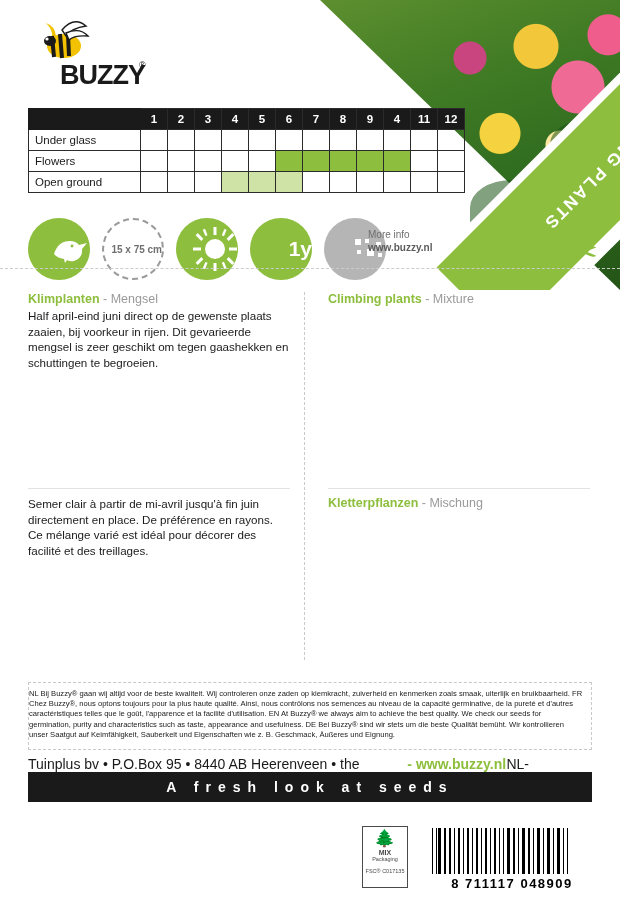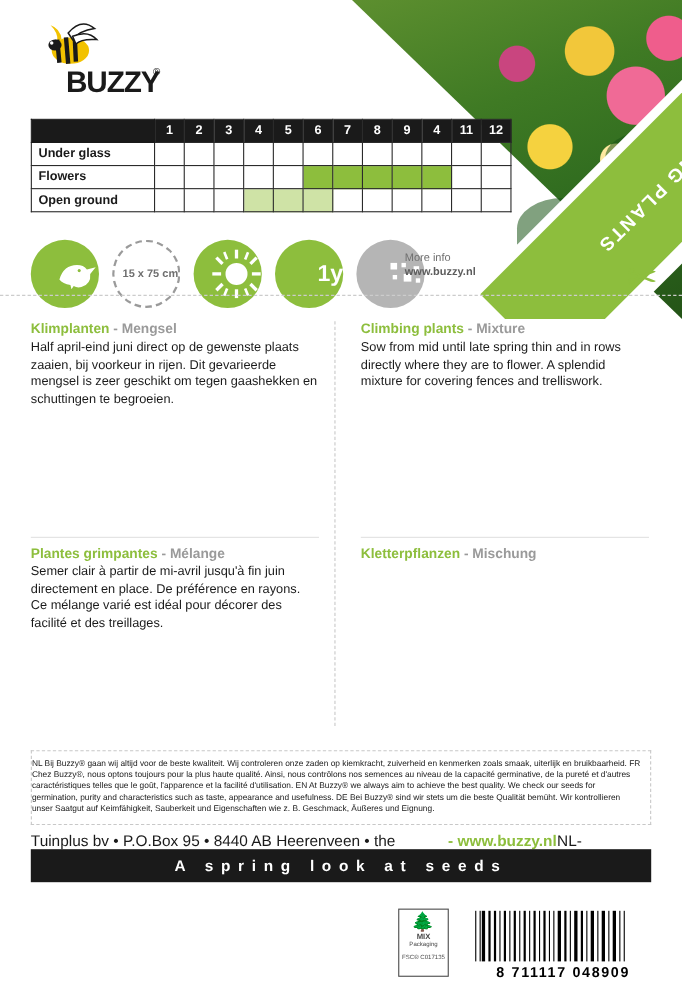--- a/index.html
+++ b/index.html
@@ -76,21 +76,21 @@
   .logo-reg { position:absolute; left: 117px; top: 40px; font-size: 9px; color:#1a1a1a; }
 
   
   .cal { position: absolute; left: 28px; top: 108px; }
   table.cal-table { border-collapse: collapse; }
   table.cal-table td, table.cal-table th {
     border: 1px solid #2b2b2b;
     width: 27px; height: 21px;
     text-align: center;
     font-size: 11.5px;
-    font-weight: bold;
+    font-weight: normal;
     color: #1a1a1a;
   }
   table.cal-table th.hdr-lbl, table.cal-table td.row-lbl {
     width: 112px; text-align: left; padding-left: 6px;
     font-size: 11.5px;
   }
   table.cal-table th { background: #1a1a1a; color: #ffffff; font-weight: bold; }
   table.cal-table th.hdr-lbl { background: #1a1a1a; border-color:#1a1a1a; }
   td.fill-light { background: #cfe3a6; }
   td.fill-dark  { background: #8dbe3d; }
@@ -124,21 +124,21 @@
 
   
   .blocks { position: absolute; left: 28px; top: 292px; width: 564px; }
   .vdiv { position: absolute; left: 304px; top: 292px; height: 368px; border-left: 1px dashed #c8c8c8; }
   .block { position: absolute; width: 262px; }
   .b-nl { left: 0;   top: 0; }
   .b-en { left: 300px; top: 0; }
   .b-fr { left: 0;   top: 204px; }
   .b-de { left: 300px; top: 204px; }
   .b-title { font-size: 12.5px; font-weight: bold; color: #8dbe3d; margin-bottom: 2px; }
-  .b-title span.sub { font-weight: bold; color: #9a9a9a; }
+  .b-title span.sub { font-weight: normal; color: #9a9a9a; }
   .b-body { font-size: 11.6px; line-height: 15.5px; color: #1a1a1a; }
   .hr-thin { position:absolute; left:0; width: 262px; border-top: 1px solid #e2e2e2; }
 
   
   .legal {
     position: absolute; left: 28px; top: 682px; width: 564px; height: 68px;
     border: 1px dashed #c8c8c8;
     display: flex; align-items: flex-start;
   }
   .nongmo {
@@ -344,51 +344,47 @@
       <div class="b-title">
         <span>Klimplanten</span><span class="sub"> - Mengsel</span>
       </div>
       <div class="b-body">Half april-eind juni direct op de gewenste plaats zaaien, bij voorkeur in rijen. Dit gevarieerde mengsel is zeer geschikt om tegen gaashekken en schuttingen te begroeien.</div>
     </div>
 
     <div class="block b-en">
       <div class="b-title">
         <span>Climbing plants</span><span class="sub"> - Mixture</span>
       </div>
-      <div class="b-body">Sow from mid until late spring thin and in rows directly where they are to flower. A splendid mixture for covering fences and trelliswork.</div>
     </div>
 
     <div class="hr-thin" style="top:196px;left:0;"></div>
     <div class="hr-thin" style="top:196px;left:300px;"></div>
 
     <div class="block b-fr">
-      <div class="b-title">
-        <span>Plantes grimpantes</span><span class="sub"> - Mélange</span>
-      </div>
       <div class="b-body">Semer clair à partir de mi-avril jusqu'à fin juin directement en place. De préférence en rayons. Ce mélange varié est idéal pour décorer des facilité et des treillages.</div>
     </div>
 
     <div class="block b-de">
       <div class="b-title">
         <span>Kletterpflanzen</span><span class="sub"> - Mischung</span>
       </div>
     </div>
   </div>
 
   <div class="legal">
     <div class="legal-text">NL Bij Buzzy® gaan wij altijd voor de beste kwaliteit. Wij controleren onze zaden op kiemkracht, zuiverheid en kenmerken zoals smaak, uiterlijk en bruikbaarheid. FR Chez Buzzy®, nous optons toujours pour la plus haute qualité. Ainsi, nous contrôlons nos semences au niveau de la capacité germinative, de la pureté et d'autres caractéristiques telles que le goût, l'apparence et la facilité d'utilisation. EN At Buzzy® we always aim to achieve the best quality. We check our seeds for germination, purity and characteristics such as taste, appearance and usefulness. DE Bei Buzzy® sind wir stets um die beste Qualität bemüht. Wir kontrollieren unser Saatgut auf Keimfähigkeit, Sauberkeit und Eigenschaften wie z. B. Geschmack, Äußeres und Eignung.</div>
   </div>
 
   <div class="addr">
     <span>Tuinplus bv • P.O.Box 95 • 8440 AB Heerenveen • the Netherlands</span>
     <span class="mid">- www.buzzy.nl -</span>
     <span>NL-315249702</span>
   </div>
 
-  <div class="slogan">A  spring  look  at  seeds</div>
+  <div class="slogan">A  fresh  look  at  seeds</div>
 
   <div class="fsc">
     <div class="tree">🌲</div>
     <div class="mix">MIX</div>
     <div class="pk">Packaging</div>
     <div class="code">FSC® C017135</div>
   </div>
 
   <div class="barcode">
     <div class="bars" id="bars">

